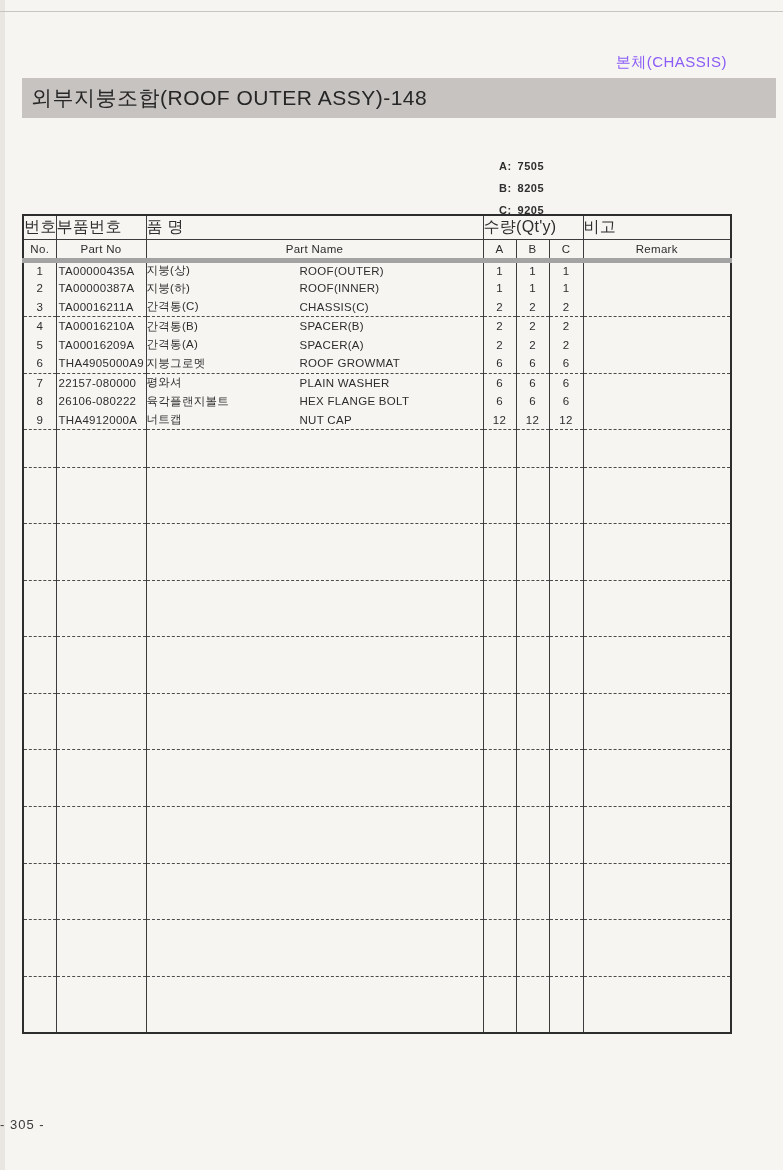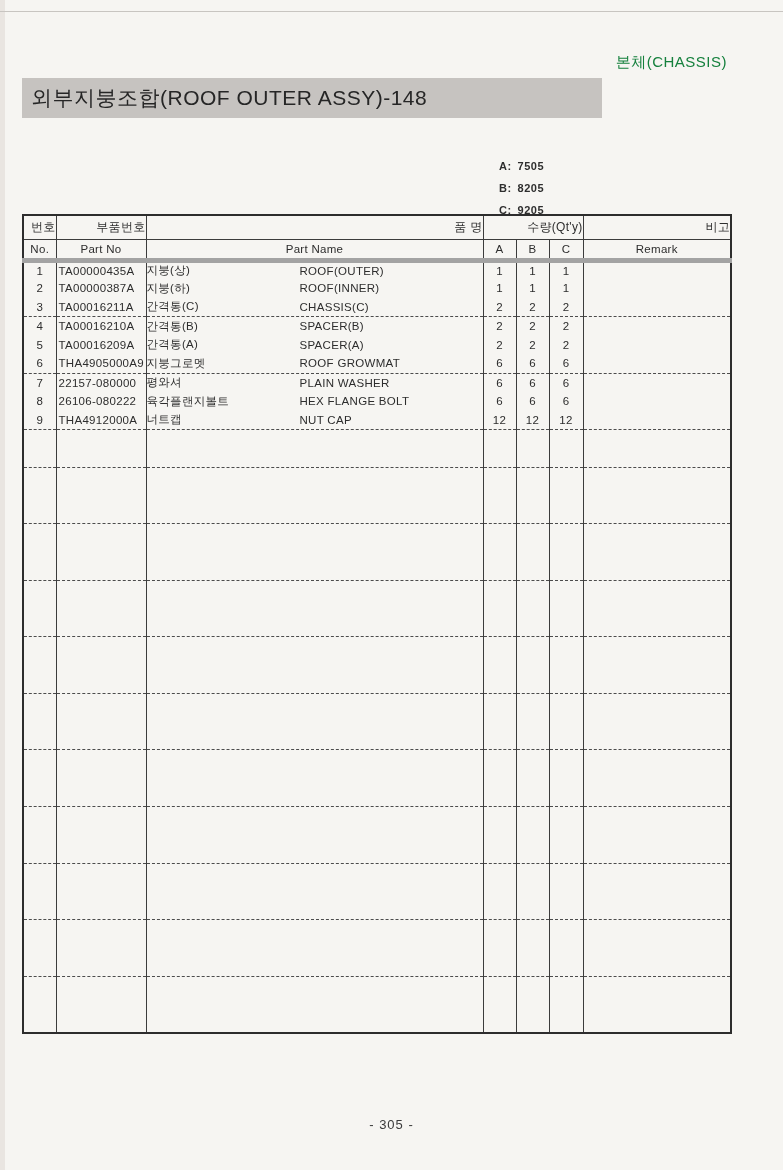--- a/index.html
+++ b/index.html
@@ -15,24 +15,24 @@
   .scan-edge-strip {
     position: absolute; left: 0; top: 0; width: 5px; height: 1170px;
     background: #e9e5e1;
   }
   .scan-edge-line {
     position: absolute; left: 0; top: 11px; width: 783px; height: 1px;
     background: #c8c5c1;
   }
   .section-label {
     position: absolute; top: 53px; right: 56px;
-    font-size: 15px; letter-spacing: 0.5px; color: #15803d;
+    font-size: 15px; letter-spacing: 0.5px; color: #8b5cf6;
   }
   .title-bar {
-    position: absolute; left: 22px; top: 78px; width: 580px; height: 40px;
+    position: absolute; left: 22px; top: 78px; width: 754px; height: 40px;
     background: #c6c3c0;
     display: flex; align-items: center;
     padding-left: 9px;
     font-size: 21px; letter-spacing: 0.5px; color: #262626;
     white-space: nowrap;
   }
   .legend {
     position: absolute; left: 499px; top: 155px;
     font-size: 11px; letter-spacing: 0.5px; font-weight: bold;
   }
@@ -44,36 +44,35 @@
     border-collapse: collapse; table-layout: fixed;
     border: 2px solid #2d2d2d;
     font-size: 11.5px; color: #2d2d2d;
   }
   #parts-table th, #parts-table td {
     border-left: 1px solid #3c3c3c; border-right: 1px solid #3c3c3c;
     padding: 0; font-weight: normal;
     overflow: hidden; white-space: nowrap;
     letter-spacing: 0.3px;
   }
-  #parts-table thead tr.h1 th { height: 24px; border-bottom: 1px solid #3c3c3c; font-size: 12px; text-align: right; }
+  #parts-table thead tr.h1 th { height: 24px; border-bottom: 1px solid #3c3c3c; font-size: 16px; text-align: left; }
   #parts-table thead tr.h2 th { height: 21px; border-bottom: 5px solid #a3a3a3; font-size: 11.5px; text-align: center; }
   #parts-table tbody.group { border-bottom: 1px dashed #4c4c4c; }
   #parts-table tbody.group tr { height: 18.85px; }
   #parts-table td.c-no  { text-align: center; }
   #parts-table td.c-pn  { padding-left: 2px; }
   #parts-table td.c-name { position: relative; padding-left: 0; }
   #parts-table td.c-name .en {
     position: absolute; left: 153px; top: 50%; transform: translateY(-50%);
   }
   #parts-table td.c-qty { text-align: center; }
   #parts-table td.c-rem { padding-left: 4px; }
 
   .page-number {
     position: absolute; left: 0; top: 1117px; width: 783px;
-    text-align: center;
     font-size: 13px; letter-spacing: 1px; color: #3a3a3a;
   }
 </style>
 </head>
 <body style="background: rgb(246, 245, 242);">
 
 <div class="scan-edge-strip"></div>
 <div class="scan-edge-line"></div>
 
 <div class="section-label">본체(CHASSIS)</div>

